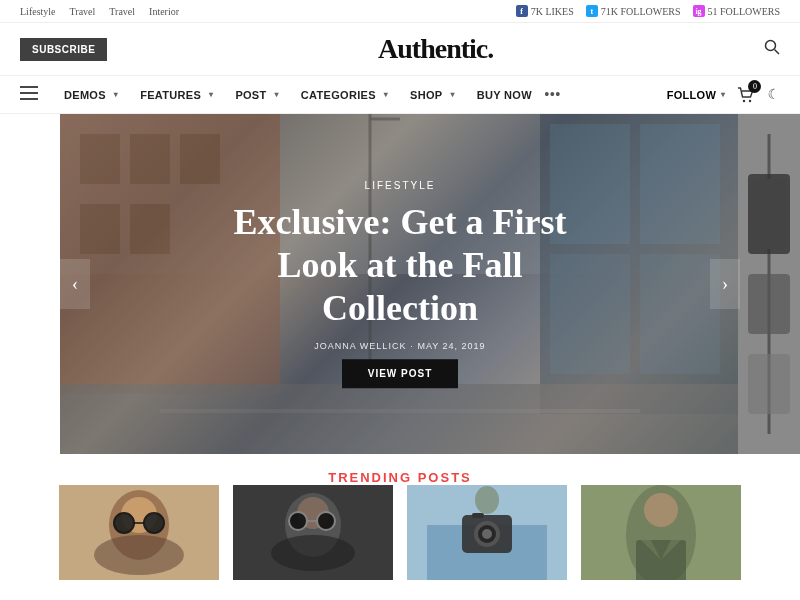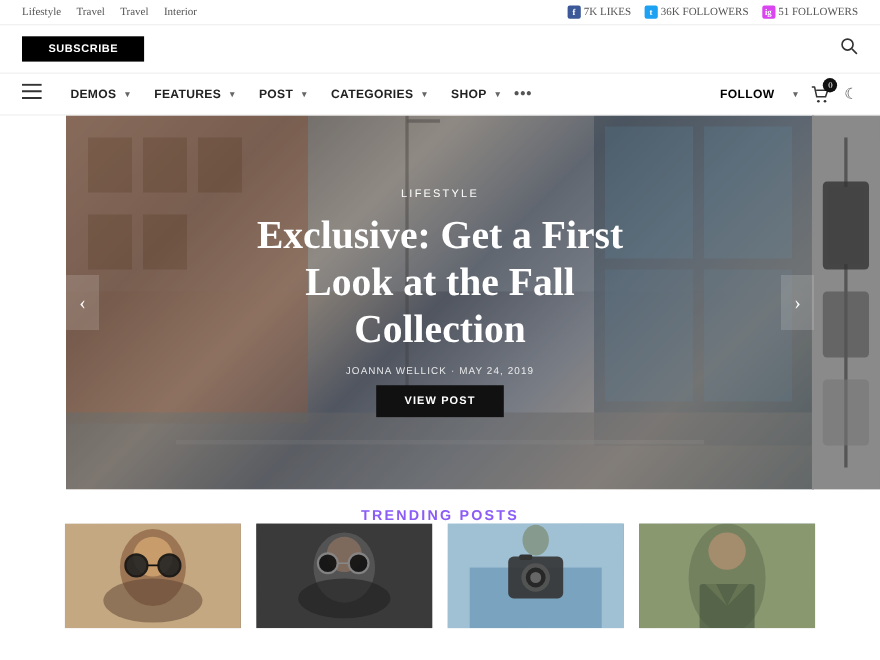--- a/index.html
+++ b/index.html
@@ -27,24 +27,24 @@
 
     
     .header {
       display: flex;
       justify-content: space-between;
       align-items: center;
       padding: 10px 20px;
       border-bottom: 1px solid #eee;
     }
     .subscribe-btn {
-      background: #000000;
+      background: #404040;
       color: #fff;
       border: none;
-      padding: 6px 24px;
+      padding: 6px 12px;
       font-size: 10px;
       font-weight: bold;
       cursor: pointer;
       letter-spacing: 0.5px;
     }
     .site-title {
       font-size: 28px;
       font-weight: bold;
       letter-spacing: -1px;
       color: #111;
@@ -96,21 +96,21 @@
     .nav-chevron { font-size: 8px; color: #666; }
     .nav-dots { font-size: 16px; color: #555; cursor: pointer; }
     .nav-right {
       display: flex;
       align-items: center;
       gap: 10px;
     }
     .nav-follow {
       display: flex;
       align-items: center;
-      gap: 17px;
+      gap: 5px;
       font-size: 11px;
       font-weight: 600;
       letter-spacing: 0.3px;
       cursor: pointer;
       font-family: Arial, sans-serif;
     }
     .cart-icon {
       position: relative;
       cursor: pointer;
       width: 22px;
@@ -249,21 +249,21 @@
       padding: 16px 20px 10px;
       background: #fff;
     }
     .trending-title {
       text-align: center;
       font-size: 13px;
       font-weight: bold;
       letter-spacing: 2px;
       text-transform: uppercase;
       font-family: Arial, sans-serif;
-      color: #8b5cf6;
+      color: #ef4444;
     }
     .trending-grid {
       display: flex;
       gap: 14px;
       justify-content: center;
     }
     .trending-card {
       width: 160px;
       height: 95px;
       overflow: hidden;
@@ -294,31 +294,32 @@
     <a>Travel</a>
     <a>Interior</a>
   </div>
   <div class="top-bar-social">
     <div class="social-item">
       <span class="social-icon fb-icon">f</span>
       <span>7K LIKES</span>
     </div>
     <div class="social-item">
       <span class="social-icon tw-icon">t</span>
-      <span>36K FOLLOWERS</span>
+      <span>71K FOLLOWERS</span>
     </div>
     <div class="social-item">
       <span class="social-icon ig-icon">ig</span>
       <span>51 FOLLOWERS</span>
     </div>
   </div>
 </div>
 
 <div class="header">
   <button class="subscribe-btn">SUBSCRIBE</button>
+  <div class="site-title">Authentic.</div>
   <button class="header-search">
     <svg width="16" height="16" viewBox="0 0 16 16" fill="none">
       <circle cx="6.5" cy="6.5" r="5" stroke="#333" stroke-width="1.5"></circle>
       <line x1="10.5" y1="10.5" x2="15" y2="15" stroke="#333" stroke-width="1.5"></line>
     </svg>
   </button>
 </div>
 
 <div class="main-nav">
   <div class="nav-hamburger">
@@ -341,20 +342,23 @@
       <span>POST</span>
       <span class="nav-chevron">▾</span>
     </div>
     <div class="nav-item">
       <span>CATEGORIES</span>
       <span class="nav-chevron">▾</span>
     </div>
     <div class="nav-item">
       <span>SHOP</span>
       <span class="nav-chevron">▾</span>
+    </div>
+    <div class="nav-item">
+      <span>BUY NOW</span>
     </div>
     <div class="nav-dots">•••</div>
   </div>
   <div class="nav-right">
     <div class="nav-follow">
       <span>FOLLOW</span>
       <span class="nav-chevron">▾</span>
     </div>
     <div class="cart-icon">
       <svg width="18" height="16" viewBox="0 0 18 16">

